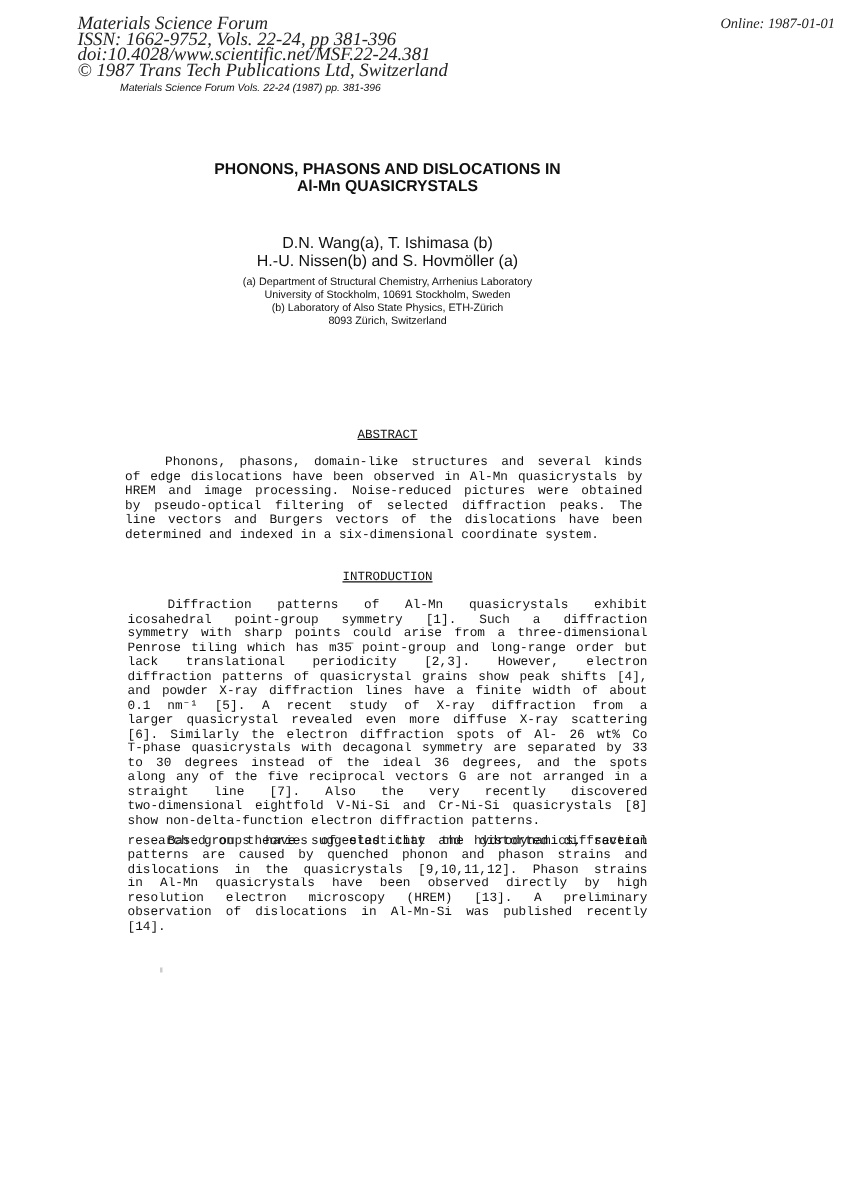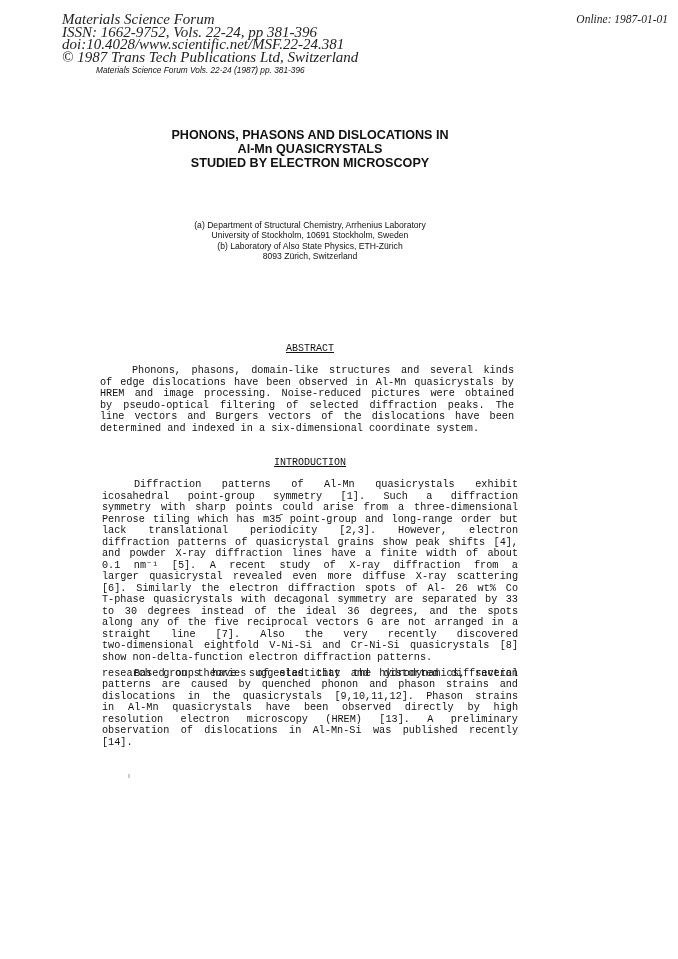--- a/index.html
+++ b/index.html
@@ -31,23 +31,26 @@
     <div>ISSN: 1662-9752, Vols. 22-24, pp 381-396</div>
     <div>doi:10.4028/www.scientific.net/MSF.22-24.381</div>
     <div>© 1987 Trans Tech Publications Ltd, Switzerland</div>
   </div>
   <div class="online">Online: 1987-01-01</div>
   <div class="running">Materials Science Forum Vols. 22-24 (1987) pp. 381-396</div>
 
   <div class="title">
     <div>PHONONS, PHASONS AND DISLOCATIONS IN</div>
     <div>Al-Mn QUASICRYSTALS</div>
-    <div>STUDIED BY ELECTRON MICROSCOPY</div>
   </div>
 
+  <div class="authors">
+    <div>D.N. Wang(a), T. Ishimasa (b)</div>
+    <div>H.-U. Nissen(b) and S. Hovmöller (a)</div>
+  </div>
 
   <div class="affil">
     <div>(a) Department of Structural Chemistry, Arrhenius Laboratory</div>
     <div>University of Stockholm, 10691 Stockholm, Sweden</div>
     <div>(b) Laboratory of Also State Physics, ETH-Zürich</div>
     <div>8093 Zürich, Switzerland</div>
   </div>
 
   <div class="heading" style="top:343px;">ABSTRACT</div>
   <div class="body" style="left:100px; top:365px; width:414px;">

